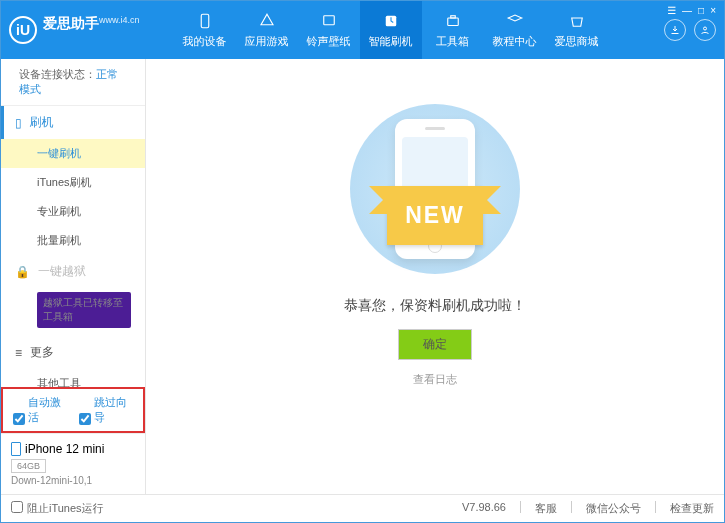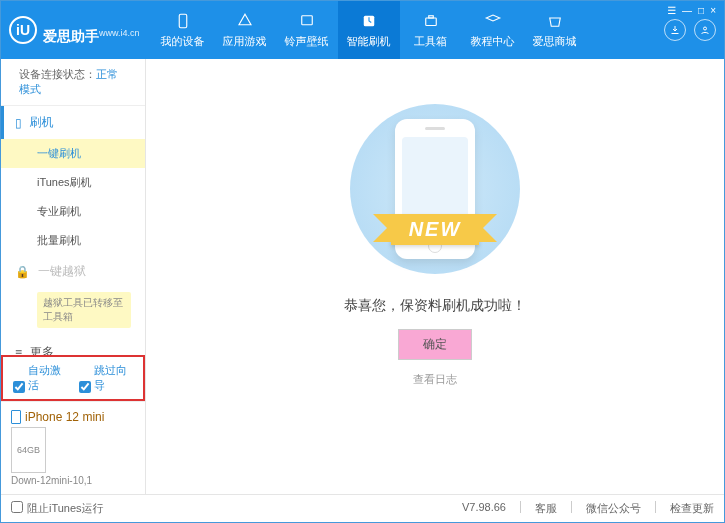--- a/index.html
+++ b/index.html
@@ -1,19 +1,19 @@
 <!DOCTYPE html>
 <html><head>
 <meta charset="utf-8">
 <style>
 *{margin:0;padding:0;box-sizing:border-box;font-family:"Microsoft YaHei",sans-serif}
 body{background:#e8e8e8;display:flex;justify-content:center;align-items:center;height:100vh}
 .window{width:725px;height:523px;background:#fff;border:1px solid #4599db;display:flex;flex-direction:column;font-size:12px;color:#333}
 .titlebar{height:58px;background:#1e90e8;display:flex;align-items:center;padding:0 8px;color:#fff}
-.logo{display:flex;align-items:flex-end;gap:6px;margin-right:12px}
+.logo{display:flex;align-items:flex-start;gap:6px;margin-right:34px}
 .logo-icon{width:28px;height:28px;border:2px solid #fff;border-radius:50%;display:flex;align-items:center;justify-content:center;font-weight:bold;font-size:14px}
 .logo-text{display:flex;flex-direction:row;line-height:1.1}
 .logo-text .cn{font-size:14px;font-weight:bold}
 .logo-text .url{font-size:9px;opacity:.85}
 .nav{display:flex;flex:1;height:100%}
 .nav-item{width:62px;display:flex;flex-direction:column;align-items:center;justify-content:center;gap:3px;cursor:pointer;font-size:11px}
 .nav-item.active{background:#0b7ad6}
 .nav-icon{width:20px;height:20px;display:flex;align-items:center;justify-content:center}
 .nav-icon svg{width:18px;height:18px;fill:#fff}
 .win-controls{display:flex;align-items:center;gap:8px;margin-left:auto}
@@ -23,43 +23,43 @@
 .win-top span{cursor:pointer}
 .body{flex:1;display:flex;overflow:hidden}
 .sidebar{width:145px;border-right:1px solid #e5e5e5;display:flex;flex-direction:column}
 .conn{padding:8px 18px;font-size:11px;color:#666;border-bottom:1px solid #eee}
 .conn .status{color:#2c8fd9}
 .side-list{flex:1;overflow:auto}
 .side-group{padding:8px 14px;display:flex;align-items:center;gap:8px;color:#555;font-size:12px}
 .side-group.blue{color:#2c8fd9;border-left:3px solid #2c8fd9;padding-left:11px}
 .side-item{padding:7px 0 7px 36px;font-size:11px;color:#555;cursor:pointer}
 .side-item.active{background:#fef9c3;color:#2c8fd9}
-.side-note{margin:4px 14px 8px 36px;font-size:10px;color:#888;background:#fef9c3;padding:4px 6px;border-radius:2px}
+.side-note{margin:4px 14px 8px 36px;font-size:10px;color:#888;background:#4c1d95;padding:4px 6px;border-radius:2px}
 .lock{color:#bbb}
 .checks{border:2px solid #d33;padding:6px 10px;display:flex;gap:12px;font-size:11px;color:#2c8fd9}
 .checks label{display:flex;align-items:flex-end;gap:3px;cursor:pointer}
 .checks input{accent-color:#2c8fd9;width:12px;height:12px}
 .device{padding:8px 10px;border-top:1px solid #eee}
-.device-name{color:#a16207;font-size:12px;display:flex;align-items:center;gap:4px}
+.device-name{color:#000000;font-size:12px;display:flex;align-items:center;gap:4px}
 .device-name::before{content:"";width:8px;height:12px;border:1px solid #2c8fd9;border-radius:1px;display:inline-block}
-.badge{display:inline-block;border:1px solid #ccc;border-radius:0;padding:17px 5px;font-size:9px;color:#888;margin-top:3px}
+.badge{display:inline-block;border:1px solid #ccc;border-radius:0;padding:1px 5px;font-size:9px;color:#888;margin-top:3px}
 .device-sub{font-size:10px;color:#888;margin-top:2px}
 .main{flex:1;display:flex;flex-direction:column;align-items:center;justify-content:flex-start;padding-top:40px;position:relative}
 .illus{width:180px;height:180px;position:relative;display:flex;align-items:center;justify-content:center}
 .circle-bg{position:absolute;width:170px;height:170px;border-radius:50%;background:radial-gradient(circle,#cfe9f9 0%,#b9ddf5 70%)}
 .phone{position:relative;width:80px;height:140px;background:#fff;border-radius:12px;box-shadow:0 4px 10px rgba(0,0,0,.1);display:flex;align-items:center;justify-content:center}
 .phone::before{content:"";position:absolute;top:8px;width:20px;height:3px;background:#ddd;border-radius:2px}
 .phone::after{content:"";position:absolute;bottom:6px;width:12px;height:12px;border:1px solid #ddd;border-radius:50%}
 .screen{width:66px;height:104px;background:#eaf4fc;border-radius:4px}
-.ribbon{position:absolute;bottom:34px;background:#f7c948;color:#fff;font-weight:bold;font-size:20px;padding:4px 18px;letter-spacing:2px;font-style:italic;box-shadow:0 2px 4px rgba(0,0,0,.15)}
+.ribbon{position:absolute;bottom:34px;background:#f7c948;color:#fff;font-weight:bold;font-size:23px;padding:16px 18px;letter-spacing:2px;box-shadow:0 2px 4px rgba(0,0,0,.15)}
 .ribbon::before,.ribbon::after{content:"";position:absolute;top:0;width:0;height:0;border:14px solid #f7c948}
 .ribbon::before{left:-18px;border-left-color:transparent}
 .ribbon::after{right:-18px;border-right-color:transparent}
 .msg{margin-top:18px;font-size:14px;color:#444}
-.btn{margin-top:14px;padding:6px 24px;border:1px solid #ccc;background:#f9a8d4;cursor:pointer;font-size:12px;color:#555}
+.btn{margin-top:14px;padding:6px 24px;border:1px solid #ccc;background:#84cc16;cursor:pointer;font-size:12px;color:#555}
 .link{margin-top:12px;font-size:11px;color:#999;cursor:pointer}
 .footer{height:28px;border-top:1px solid #e5e5e5;display:flex;align-items:center;padding:0 10px;font-size:11px;color:#666}
 .footer label{display:flex;gap:4px;cursor:pointer}
 .footer input{width:12px;height:12px}
 .footer-right{margin-left:auto;display:flex;gap:14px}
 .footer-right span{cursor:pointer}
 .sep{width:1px;height:12px;background:#ccc}
 </style>
 </head>
 <body>

